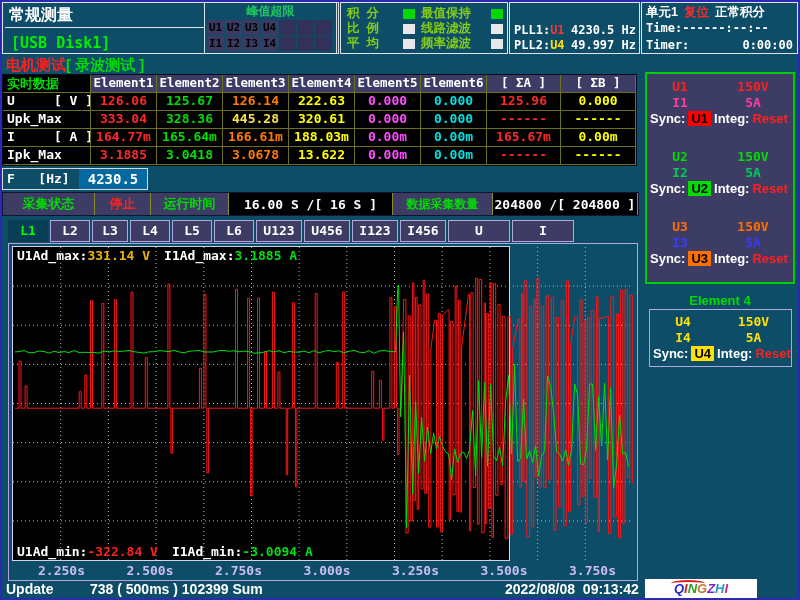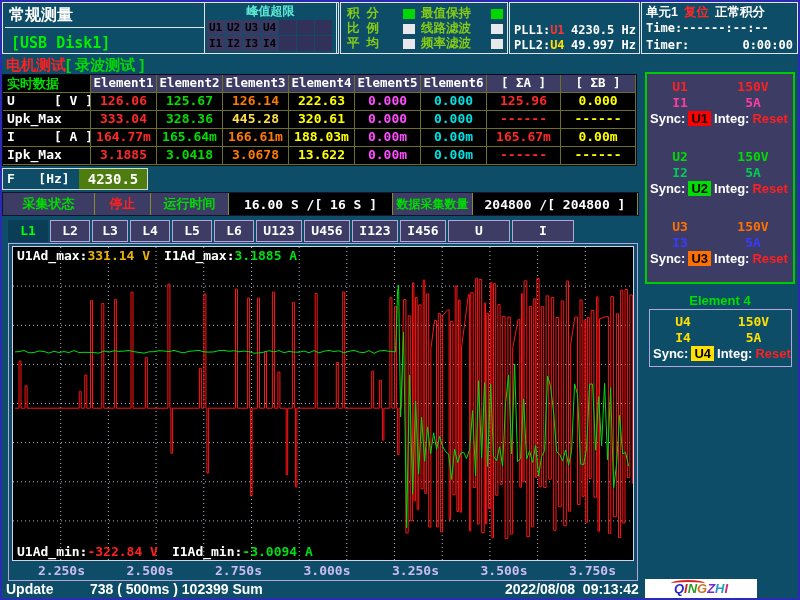--- a/index.html
+++ b/index.html
@@ -14,21 +14,21 @@
   .abs{position:absolute}
   .box{position:absolute;border:1px solid #dfe3ea;background:var(--bg)}
   #screen-border{position:absolute;inset:0;border:2px solid #2a2ab2;pointer-events:none;z-index:99}
 
   
   #tl-box{left:2px;top:2px;width:337px;height:52px}
   #gen-title{left:6px;top:2px;font:bold 16px var(--sans);color:#fff}
   #title-underline{left:2px;top:24px;width:200px;height:1px;background:#dfe3ea}
   #usb{left:8px;top:31px;font:bold 15px var(--mono);color:#00ee00}
   #peak-box{left:204px;top:2px;width:133px;height:52px;z-index:2}
-  #peak-title{width:100%;text-align:center;font:bold 12px var(--sans);color:#5eead4}
+  #peak-title{width:100%;text-align:center;font:bold 12px var(--sans);color:#22c55e}
   #peak-grid{position:absolute;left:2px;top:16px}
   .pk-row{display:flex;gap:1px;margin-top:1px}
   .pk-cell{width:17px;height:15px;background:#3a3a62;color:#000;
            font:bold 11px var(--mono);display:flex;align-items:center;justify-content:center}
   .pk-cell.empty{background:#31315a}
   #tog-box{left:340px;top:2px;width:168px;height:52px}
   #tog-grid{position:absolute;left:3px;top:3px;display:grid;
             grid-template-columns:74px 88px;grid-template-rows:repeat(3,15px);grid-auto-flow:column}
   .tog{display:flex;align-items:center;justify-content:space-between;padding:0 3px}
   .tog-label{font:bold 12.5px var(--sans);color:#84cc16;white-space:pre}
@@ -58,38 +58,38 @@
         grid-template-columns:88px repeat(6,66px) 74px 75px;background:#000;border:1px solid #0a0a20}
   #meas>div{height:18px;line-height:17px;border-right:1px solid var(--olive);
             border-bottom:1px solid var(--olive);font:bold 13px var(--mono);text-align:center;overflow:hidden}
   #meas .th{background:var(--purple);color:#fff;font-size:12.5px}
   #meas .corner{color:#00dd00;text-align:left;padding-left:4px;font-family:var(--sans)}
   #meas .rl{color:#fff;text-align:left;padding-left:4px;white-space:pre;background:#000}
 
   
   #freq-box{left:2px;top:168px;width:146px;height:22px;border:1px solid #d8d8d8;display:flex}
   #freq-label{width:76px;padding-left:4px;font:bold 13px var(--mono);line-height:20px;white-space:pre}
-  #freq-value{flex:1;background:#4d7c0f;font:bold 14px var(--mono);text-align:center;line-height:20px}
+  #freq-value{flex:1;background:#0369a1;font:bold 14px var(--mono);text-align:center;line-height:20px}
 
   
   #acq{left:2px;top:192px;width:637px;height:24px;border:1px solid #141432;display:flex}
   #acq>div{border-right:1px solid #8a8a30;display:flex;align-items:center;justify-content:center;overflow:hidden}
   .acq-p{background:var(--purple);font:bold 13px var(--sans)}
   .acq-v{background:#000;font:bold 13px var(--mono);color:#fff;white-space:pre}
   .acq-g{color:#00dd00}
 
   
   #tab-bar{left:8px;top:220px;height:22px;display:flex;gap:2px}
   .tab{height:22px;background:var(--purple);border:1px solid var(--lav);color:#fff;
        font:bold 13px var(--mono);text-align:center;line-height:20px;cursor:pointer}
   .tab.active{background:#0a3e56;border-color:#0a3e56;color:#00ff00}
 
   
   #wave-widget{left:8px;top:243px;width:630px;height:338px;border:1px solid var(--lav)}
-  #plot{position:absolute;left:3px;top:2px;width:622px;height:315px;background:#000;border:1px solid #cfd4e8}
+  #plot{position:absolute;left:3px;top:2px;width:498px;height:315px;background:#000;border:1px solid #cfd4e8}
   .ann{position:absolute;left:4px;display:flex;font:bold 13px var(--mono);z-index:5}
   #ann-top{top:1px}
   #ann-bot{bottom:1px}
   .al{color:#fff}
   .av{margin-right:14px}
   #x-axis{position:absolute;left:3px;top:319px;width:622px;height:16px;display:flex;
           justify-content:space-between;padding:0 18px 0 26px;color:#cbbcf2;font:bold 13px var(--mono)}
 
   
   #sigma-box{left:645px;top:72px;width:150px;height:212px;border:2px solid #00cc00;background:var(--purple);padding-top:4px}
@@ -267,21 +267,21 @@
   <div class="abs" id="freq-box">
     <div id="freq-label">F   [Hz]</div>
     <div id="freq-value">4230.5</div>
   </div>
 
   <div class="abs" id="acq">
     <div class="acq-p acq-g" style="width:92px">采集状态</div>
     <div class="acq-p" style="width:56px;color:#ff2020">停止</div>
     <div class="acq-p acq-g" style="width:78px">运行时间</div>
     <div class="acq-v" style="width:164px">16.00 S /[ 16 S ]</div>
-    <div class="acq-p acq-g" style="width:80px;font-size:12px">数据采集数量</div>
+    <div class="acq-p acq-g" style="width:100px;font-size:12px">数据采集数量</div>
     <div class="acq-v" style="flex:1">204800 /[ 204800 ]</div>
   </div>
 
   <div class="abs" id="tab-bar">
       <div class="tab active" style="width: 40px;">L1</div>
       <div class="tab" style="width: 40px;">L2</div>
       <div class="tab" style="width: 36px;">L3</div>
       <div class="tab" style="width: 40px;">L4</div>
       <div class="tab" style="width: 40px;">L5</div>
       <div class="tab" style="width: 40px;">L6</div>

